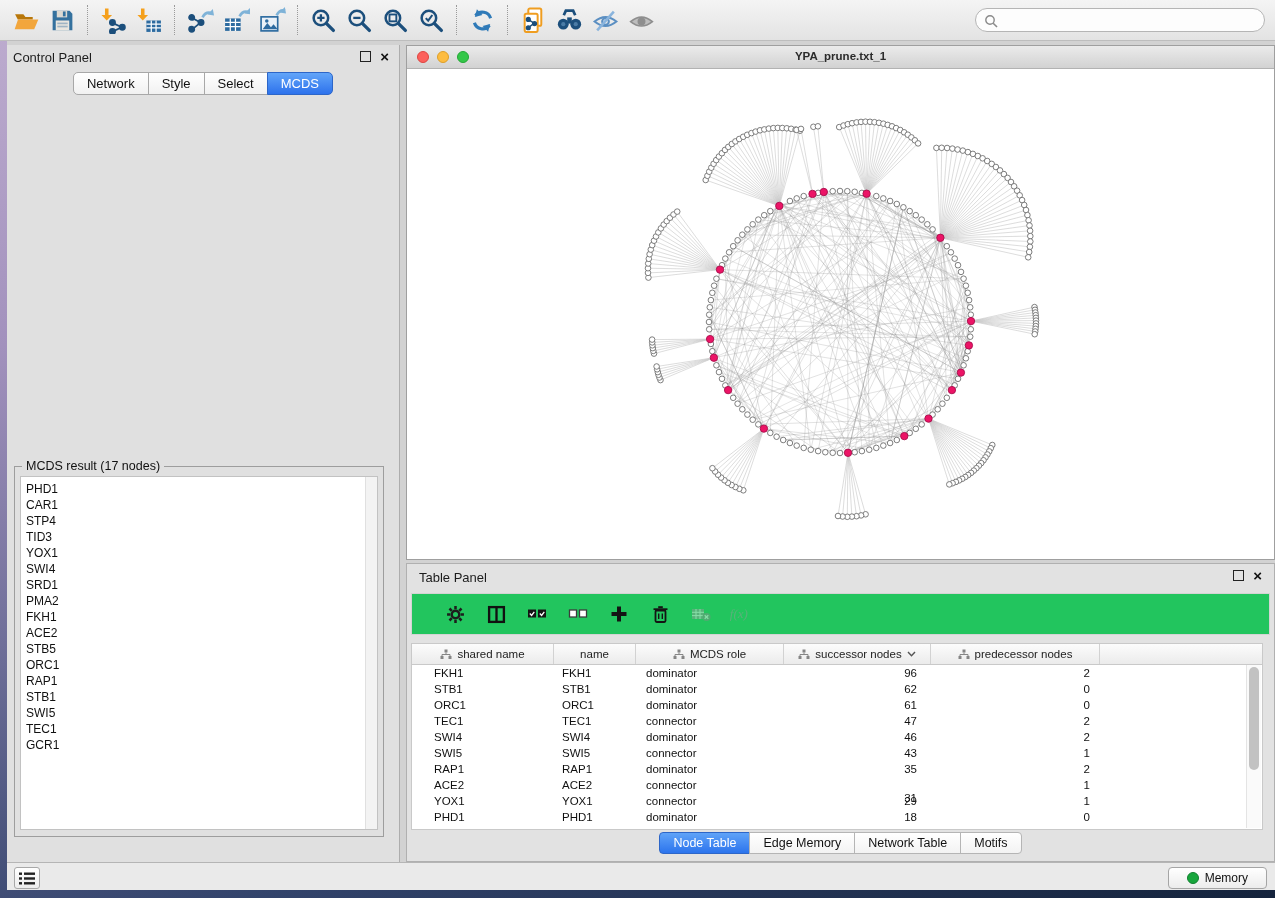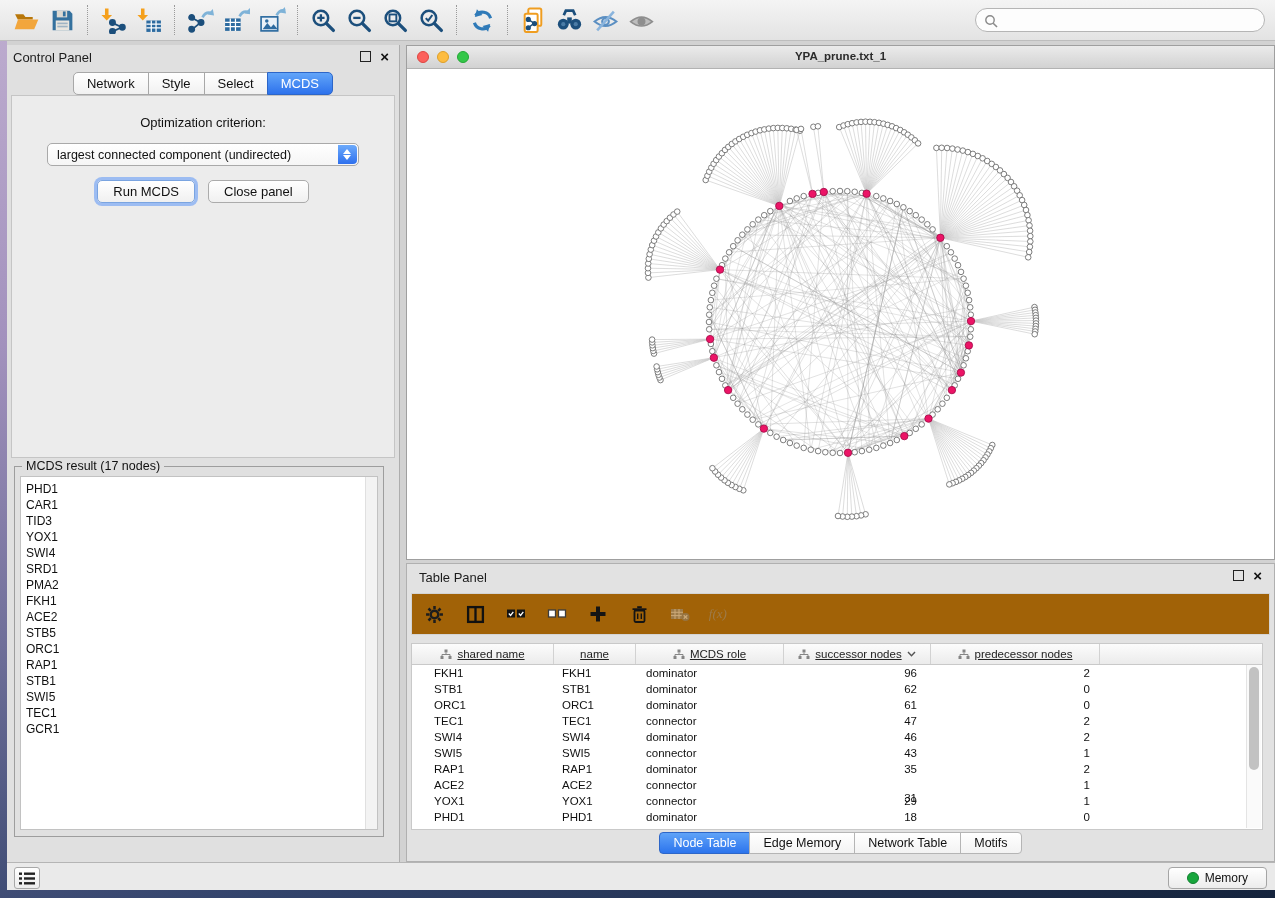--- a/index.html
+++ b/index.html
@@ -66,28 +66,28 @@
   .light{width:12px;height:12px;border-radius:50%;box-sizing:border-box;}
   .light.red{background:#fc605c;border:1px solid #dd4541;}
   .light.yellow{background:#fdbc40;border:1px solid #dd9f28;}
   .light.green{background:#34c749;border:1px solid #23a835;}
   .net-title{position:absolute;left:0;right:0;top:4px;text-align:center;font-size:11.5px;font-weight:bold;color:#2b2b2b;}
   .net-canvas{position:absolute;left:0;top:22px;right:0;bottom:0;}
   
   .table-panel{position:absolute;left:406px;top:563px;width:869px;height:299px;background:#e2e2e2;
                border:1px solid #b0b0b0;box-sizing:border-box;}
   .tp-title{position:absolute;left:12px;top:6px;}
-  .tp-toolbar{position:absolute;left:4px;right:4px;top:29px;height:42px;background:#a16207;
-              border:1px solid #d4d4d4;display:flex;align-items:center;padding-left:9px;box-sizing:border-box;gap:15px;}
+  .tp-toolbar{position:absolute;left:4px;right:4px;top:29px;height:42px;background:#22c55e;
+              border:1px solid #d4d4d4;display:flex;align-items:center;padding-left:30px;box-sizing:border-box;gap:15px;}
   .tt-btn{width:26px;height:26px;display:flex;align-items:center;justify-content:center;}
   .tt-btn.disabled{opacity:.45;}
   .tbl{position:absolute;left:4px;top:79px;width:852px;bottom:31px;background:#fff;border:1px solid #c9c9c9;box-sizing:border-box;}
   .thead{display:flex;height:20px;background:linear-gradient(#fcfcfc,#ebebeb);border-bottom:1px solid #c9c9c9;}
   .th{display:flex;align-items:center;justify-content:center;gap:5px;font-size:11.5px;color:#222;
-      border-right:1px solid #d2d2d2;box-sizing:border-box;overflow:hidden;text-decoration:underline;}
+      border-right:1px solid #d2d2d2;box-sizing:border-box;overflow:hidden;}
   .th .tree{flex:none;}
   .tr{display:flex;height:16px;align-items:center;}
   .td{font-size:11.5px;color:#111;box-sizing:border-box;white-space:nowrap;overflow:hidden;}
   .td.c0{padding-left:22px;}
   .td.c1{padding-left:8px;}
   .td.c2{padding-left:10px;}
   .td.c3{text-align:right;padding-right:14px;}
   .td.c4{text-align:right;padding-right:10px;}
   .tbl-vscroll{position:absolute;right:1px;top:21px;bottom:1px;width:14px;background:#fafafa;border-left:1px solid #e4e4e4;}
   .tbl-thumb{position:absolute;left:2px;top:2px;width:10px;height:103px;background:#c2c2c2;border-radius:5px;}
@@ -276,39 +276,26 @@
   <div class="win-btns" style="right:10px;">
     <span class="float-box"></span>
     <span class="close-x">×</span>
   </div>
   <div class="cp-tabs">
       <div class="cp-tab">Network</div>
       <div class="cp-tab">Style</div>
       <div class="cp-tab">Select</div>
       <div class="cp-tab active">MCDS</div>
     </div>
-  <div class="cp-inner">
-    <div class="opt-label">Optimization criterion:</div>
-    <div class="dropdown">
-      <span class="dd-text">largest connected component (undirected)</span>
-      <span class="dd-stepper">
-          <span class="up"></span>
-          <span class="down"></span>
-        </span>
-    </div>
-    <div class="btn-row">
-      <button class="mac-btn focused">Run MCDS</button>
-      <button class="mac-btn">Close panel</button>
-    </div>
-  </div>
   <div class="result-fieldset">
     <div class="result-legend">MCDS result (17 nodes)</div>
     <div class="result-list">
         <div class="mcds-item">PHD1</div>
         <div class="mcds-item">CAR1</div>
+        <div class="mcds-item">STP4</div>
         <div class="mcds-item">TID3</div>
         <div class="mcds-item">YOX1</div>
         <div class="mcds-item">SWI4</div>
         <div class="mcds-item">SRD1</div>
         <div class="mcds-item">PMA2</div>
         <div class="mcds-item">FKH1</div>
         <div class="mcds-item">ACE2</div>
         <div class="mcds-item">STB5</div>
         <div class="mcds-item">ORC1</div>
         <div class="mcds-item">RAP1</div>

